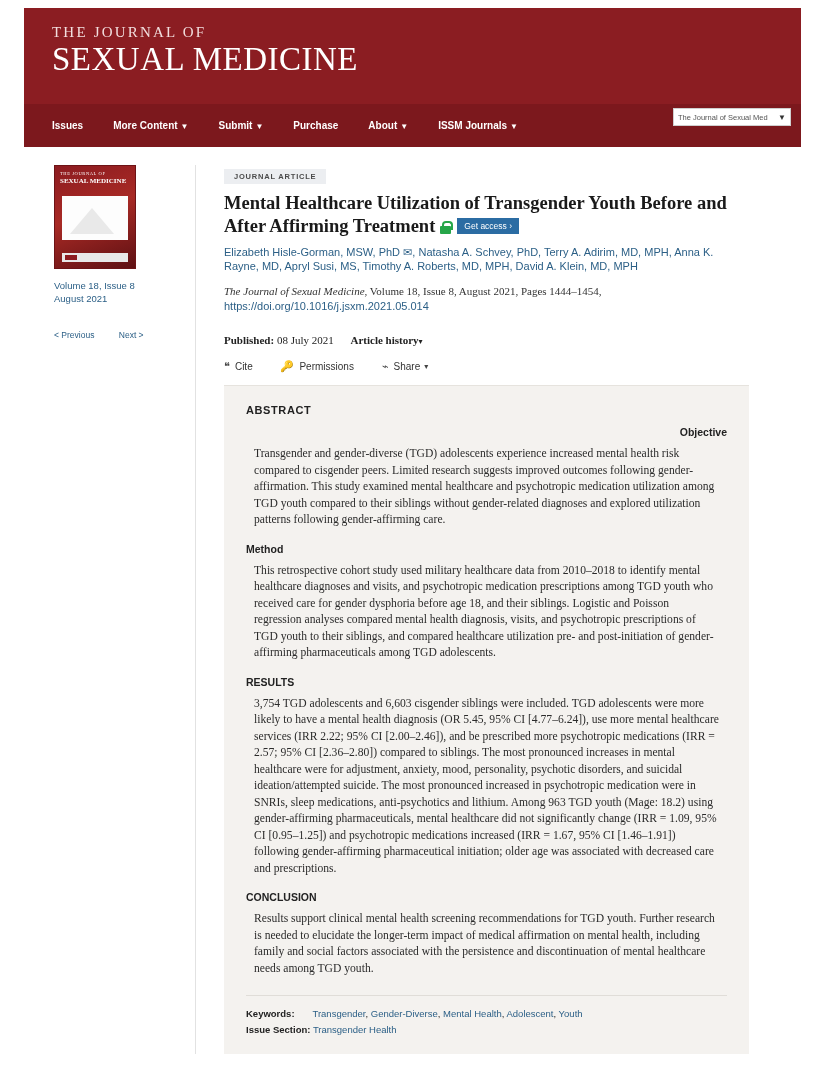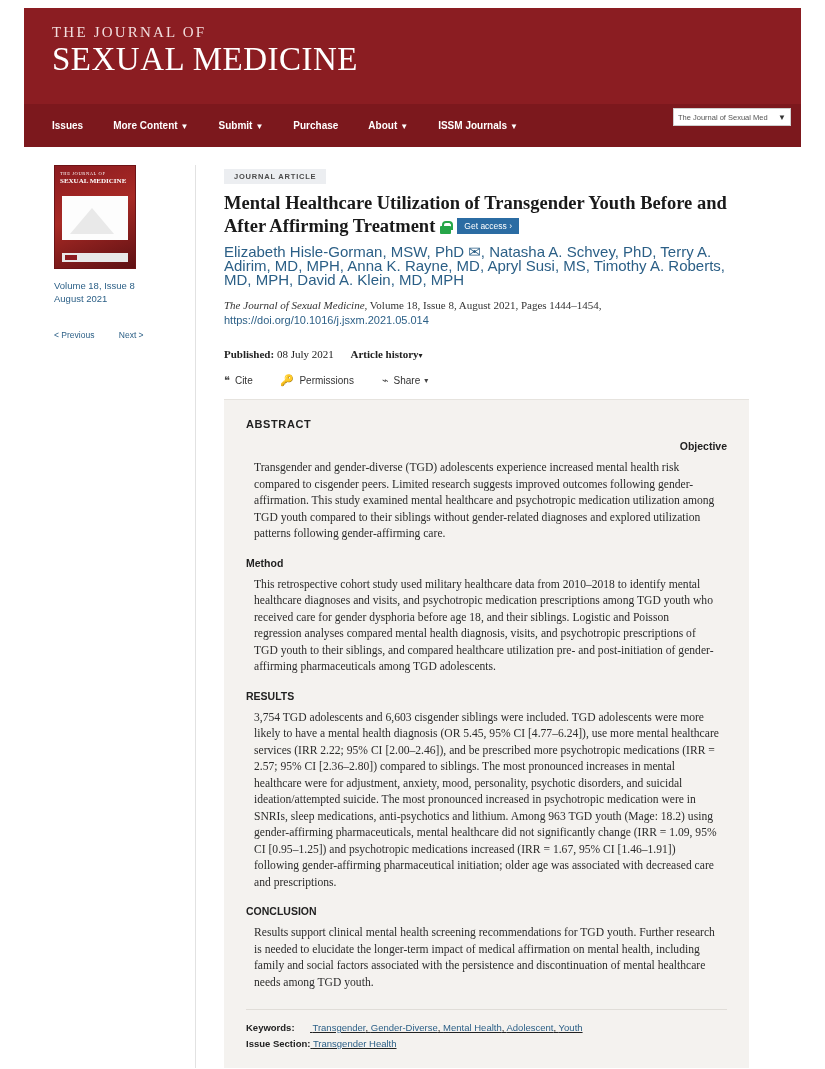--- a/index.html
+++ b/index.html
@@ -251,21 +251,21 @@
     font-family: "Liberation Sans", sans-serif;
     font-size: 8.5px;
     padding: 3px 7px;
     margin-left: 6px;
     vertical-align: 3px;
     cursor: pointer;
     white-space: nowrap;
   }
   .authors {
     font-family: "Liberation Sans", sans-serif;
-    font-size: 15px;
+    font-size: 11px;
     line-height: 14px;
     color: #2b5f86;
     margin-bottom: 10px;
   }
   .journal-ref {
     font-family: "Liberation Serif", serif;
     font-size: 11px;
     line-height: 16px;
     color: #333;
   }
@@ -345,21 +345,20 @@
   }
   .kw-divider {
     border-top: 1px solid #e0ddd8;
     margin: 18px 0 10px 0;
   }
   .kw-row {
     font-family: "Liberation Sans", sans-serif;
     font-size: 9.5px;
     line-height: 16px;
     color: #222;
-    text-decoration: underline;
   }
   .kw-row a {
     color: #2b5f86;
     text-decoration: none;
     cursor: pointer;
   }
   .kw-label { display: inline-block; min-width: 64px; font-weight: bold; }
 </style>
 </head>
 <body>

